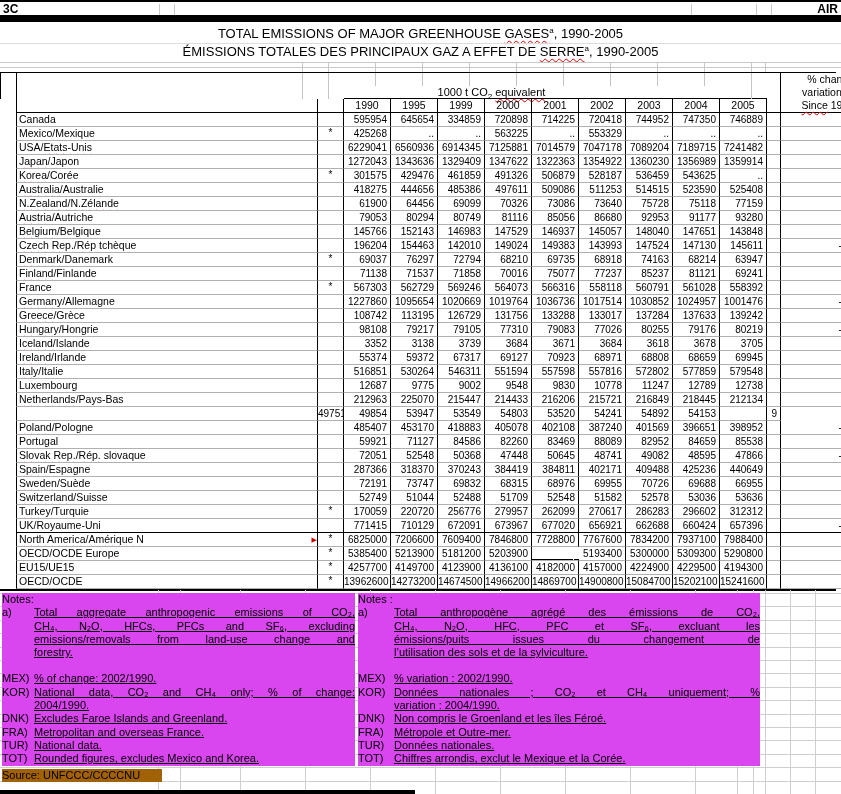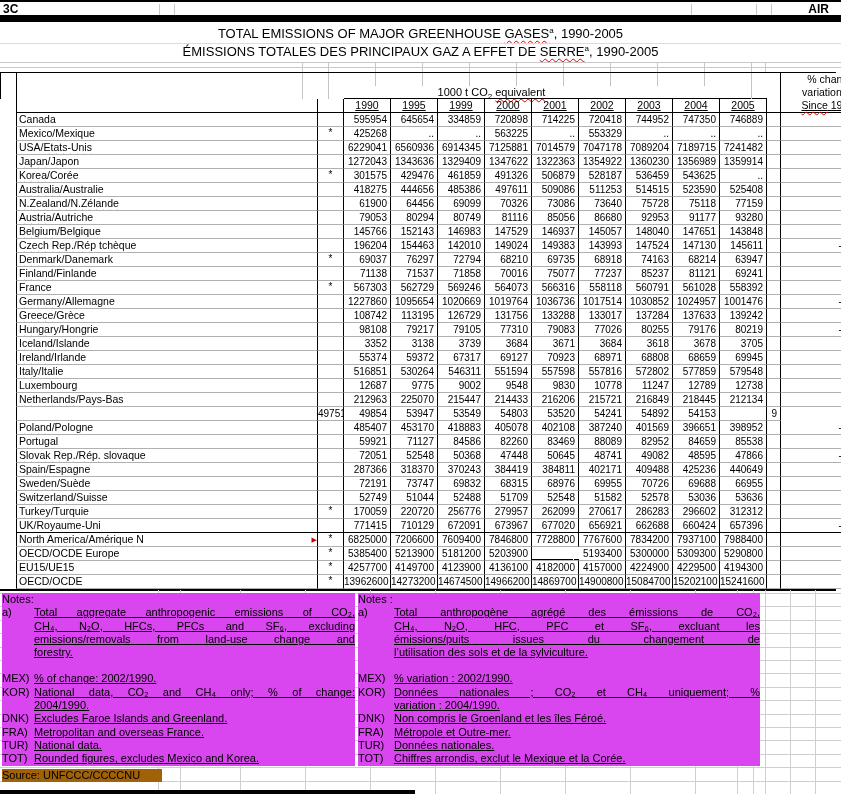--- a/index.html
+++ b/index.html
@@ -7,21 +7,21 @@
     position:relative; width:841px; height:794px; background:#fff;
     border-top:2px solid #000; box-sizing:border-box; overflow:hidden;
     font-family:"Liberation Sans","DejaVu Sans",sans-serif; color:#000;
   }
   .vline { position:absolute; width:1px; }
   .hline { position:absolute; height:1px; left:0; width:841px; }
 
   
   #topbar { position:absolute; top:0; left:0; width:841px; height:28px; }
   #code { position:absolute; left:3px; top:0; font-size:12px; font-weight:bold; }
-  #air  { position:absolute; right:12px; top:0; font-size:12px; font-weight:bold; }
+  #air  { position:absolute; right:3px; top:0; font-size:12px; font-weight:bold; }
   #blackbar { position:absolute; top:13px; left:0; width:841px; height:7px; background:#000; }
 
   
   .title { position:absolute; left:0; width:841px; text-align:center;
            font-size:13px; font-weight:normal; white-space:nowrap; }
   #title-en { top:24px; } #title-fr { top:42px; }
 
   .wavy { text-decoration-line:underline; text-decoration-style:wavy;
           text-decoration-color:#e00000; text-decoration-thickness:1px;
           text-underline-offset:2px; }
@@ -32,21 +32,21 @@
   #table { position:absolute; top:70px; left:0; width:820px;
            border-top:1px solid #000; border-bottom:2px solid #000;padding-left:16px; }
   .grid13 { display:grid; grid-template-columns:302px 26px repeat(9,47px) 14px 76px; }
   .hrow1,.hrow2 { height:13px; } .hrow3 { height:14px; }
   .hrow1>div,.hrow2>div,.hrow3>div { box-sizing:border-box; white-space:nowrap; overflow:visible; }
   .h-empty-span { border-left:1px solid #000; border-right:1px solid #000; }
   .unit-cell { grid-column:3/12; text-align:center; padding-right:128px;
                font-size:11px; line-height:12px; border-bottom:1px solid #000; }
   .c-pcth { text-align:right; padding-right:2px; font-size:10.5px; line-height:12px;
             border-right:1px solid #000; }
-  .hrow3>div { border-bottom:1px solid #000; border-right:1px solid #000;text-decoration:underline; }
+  .hrow3>div { border-bottom:1px solid #000; border-right:1px solid #000; }
   .hrow3 .h-country { border-left:1px solid #000; }
   .c-yearh { text-align:center; font-size:10.5px; line-height:13px; }
 
   .trow { height:14px; }
   .trow>div { box-sizing:border-box; border-right:1px solid #000;
               border-bottom:1px solid #b0b0b0; overflow:hidden; white-space:nowrap; }
   .trow>div:first-child { border-left:1px solid #000; }
   .trow.sep-black>div { border-bottom-color:#000; }
   .c-country { padding-left:2px; font-size:10.5px; line-height:13px; position:relative; }
   .c-marker  { text-align:center; font-size:10px; line-height:12px; }

